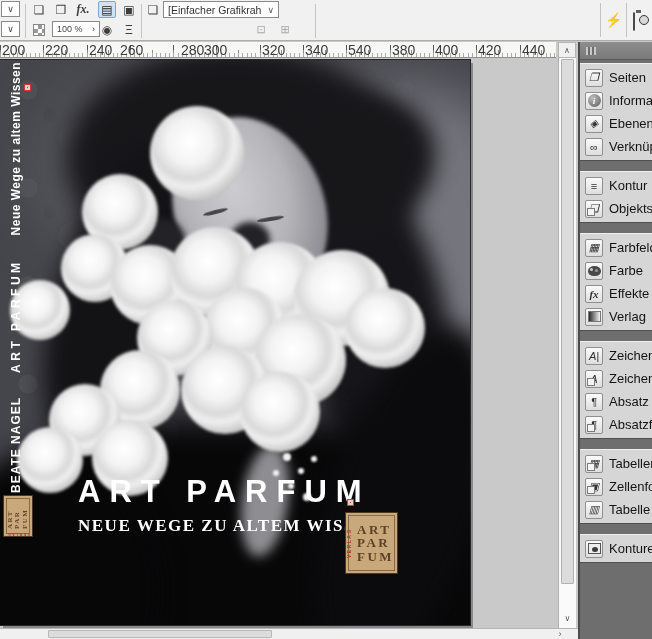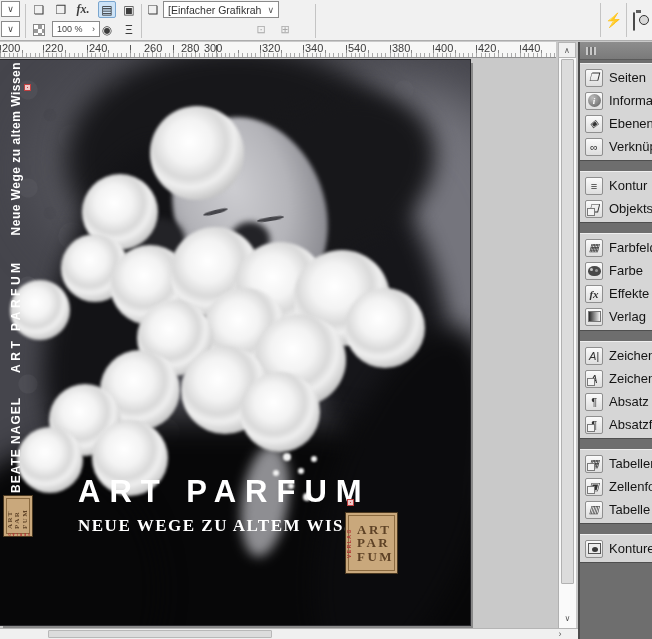--- a/index.html
+++ b/index.html
@@ -31,21 +31,21 @@
 
   
   .ruler { position:absolute; left:0; top:42px; width:556px; height:16px; background:#f7f7f6; border-bottom:1px solid #8f8f8f; z-index:25;
     background-image:
       repeating-linear-gradient(90deg,#aaa 0 1px,transparent 1px 4.33px),
       repeating-linear-gradient(90deg,#8a8a8a 0 1px,transparent 1px 21.65px),
       repeating-linear-gradient(90deg,#555 0 1px,transparent 1px 43.3px);
     background-size:100% 4px,100% 7px,100% 12px;
     background-position:left bottom,left bottom,left bottom;
     background-repeat:no-repeat; }
-  .ruler span { position:absolute; top:0; font-size:11px; color:#3c3c3c; }
+  .ruler span { position:absolute; top:0; font-size:14px; color:#3c3c3c; }
 
   
   .canvas { position:absolute; left:0; top:58px; width:558px; height:570px; background:#c9c9c9; overflow:hidden; }
   .page { position:absolute; left:0; top:2px; width:470px; height:565px; overflow:hidden;
     background-color:#45454c;
     background-image:
       radial-gradient(circle at 28px 30px, rgba(255,255,255,.05) 9px, transparent 10px),
       radial-gradient(circle at 72px 78px, rgba(255,255,255,.045) 13px, transparent 14px),
       radial-gradient(circle at 50px 55px, rgba(0,0,0,.06) 6px, transparent 7px);
     background-size:94px 98px;
@@ -193,21 +193,21 @@
         <span>⚡</span>
       </div>
     <div class="t-sep" style="left:626px;top:3px;position:absolute;"></div>
     <div style="position:absolute;left:633px;top:13px;"><span class="cam"></span></div>
   </div>
 
   <div class="ruler">
     <span style="left:2px">200</span>
     <span style="left:45px">220</span>
     <span style="left:89px">240</span>
-    <span style="left:144px">260</span>
+    <span style="left:120px">260</span>
     <span style="left:181px">280</span>
     <span style="left:204px">300</span>
     <span style="left:262px">320</span>
     <span style="left:305px">340</span>
     <span style="left:348px">540</span>
     <span style="left:392px">380</span>
     <span style="left:435px">400</span>
     <span style="left:478px">420</span>
     <span style="left:522px">440</span>
   </div>

